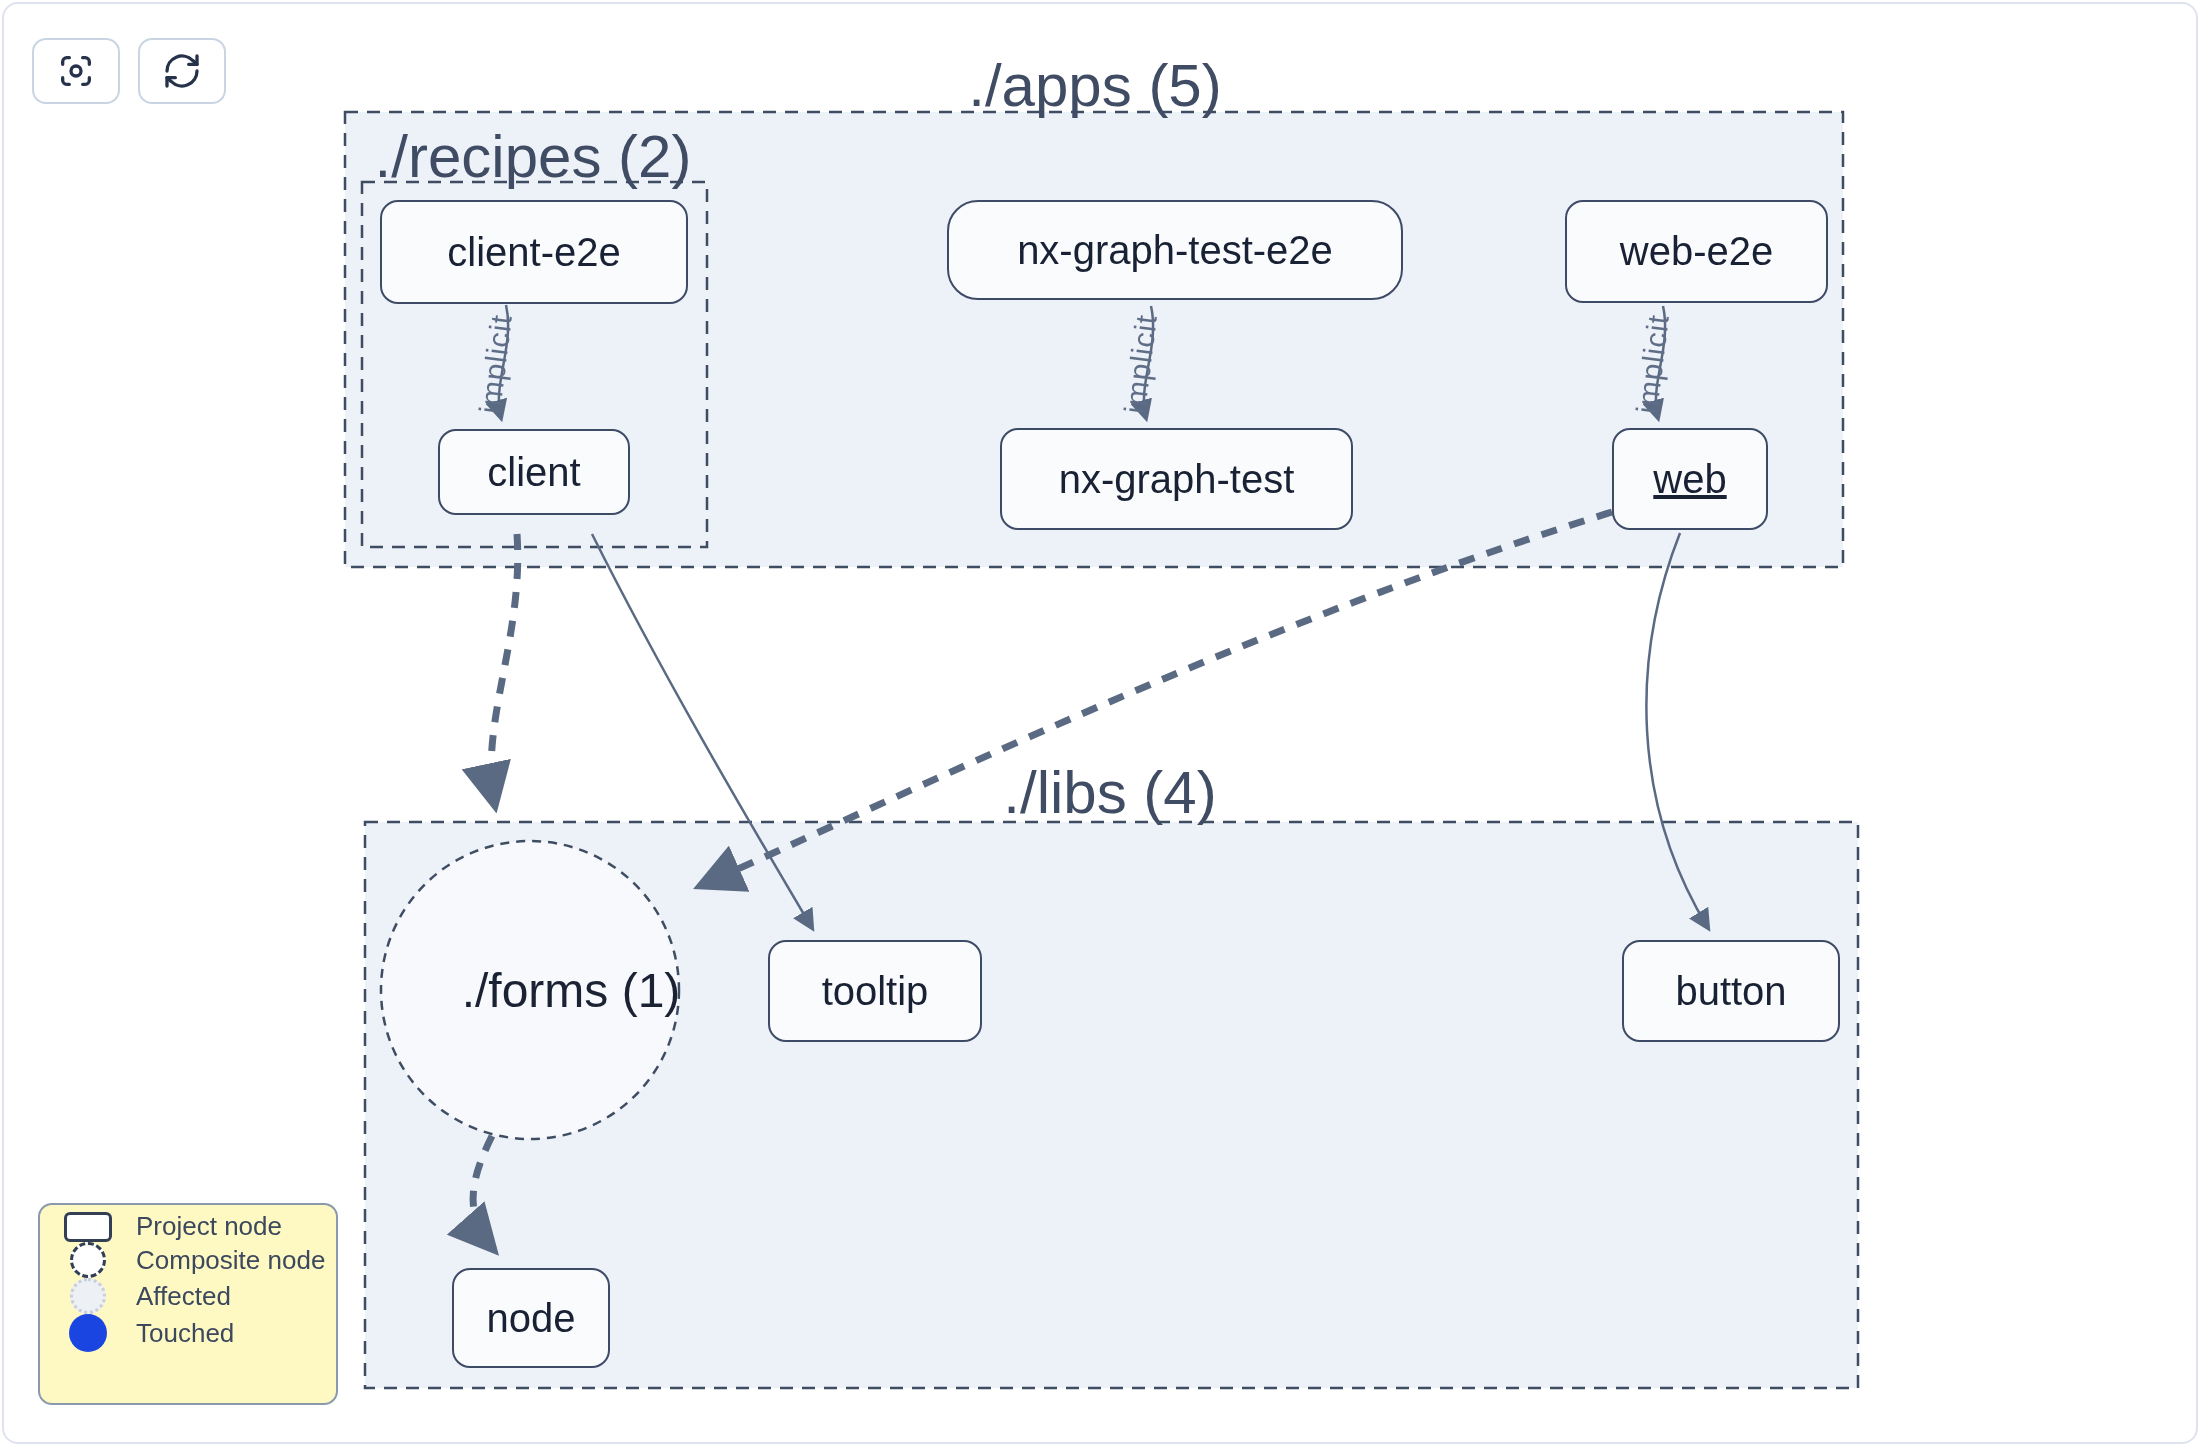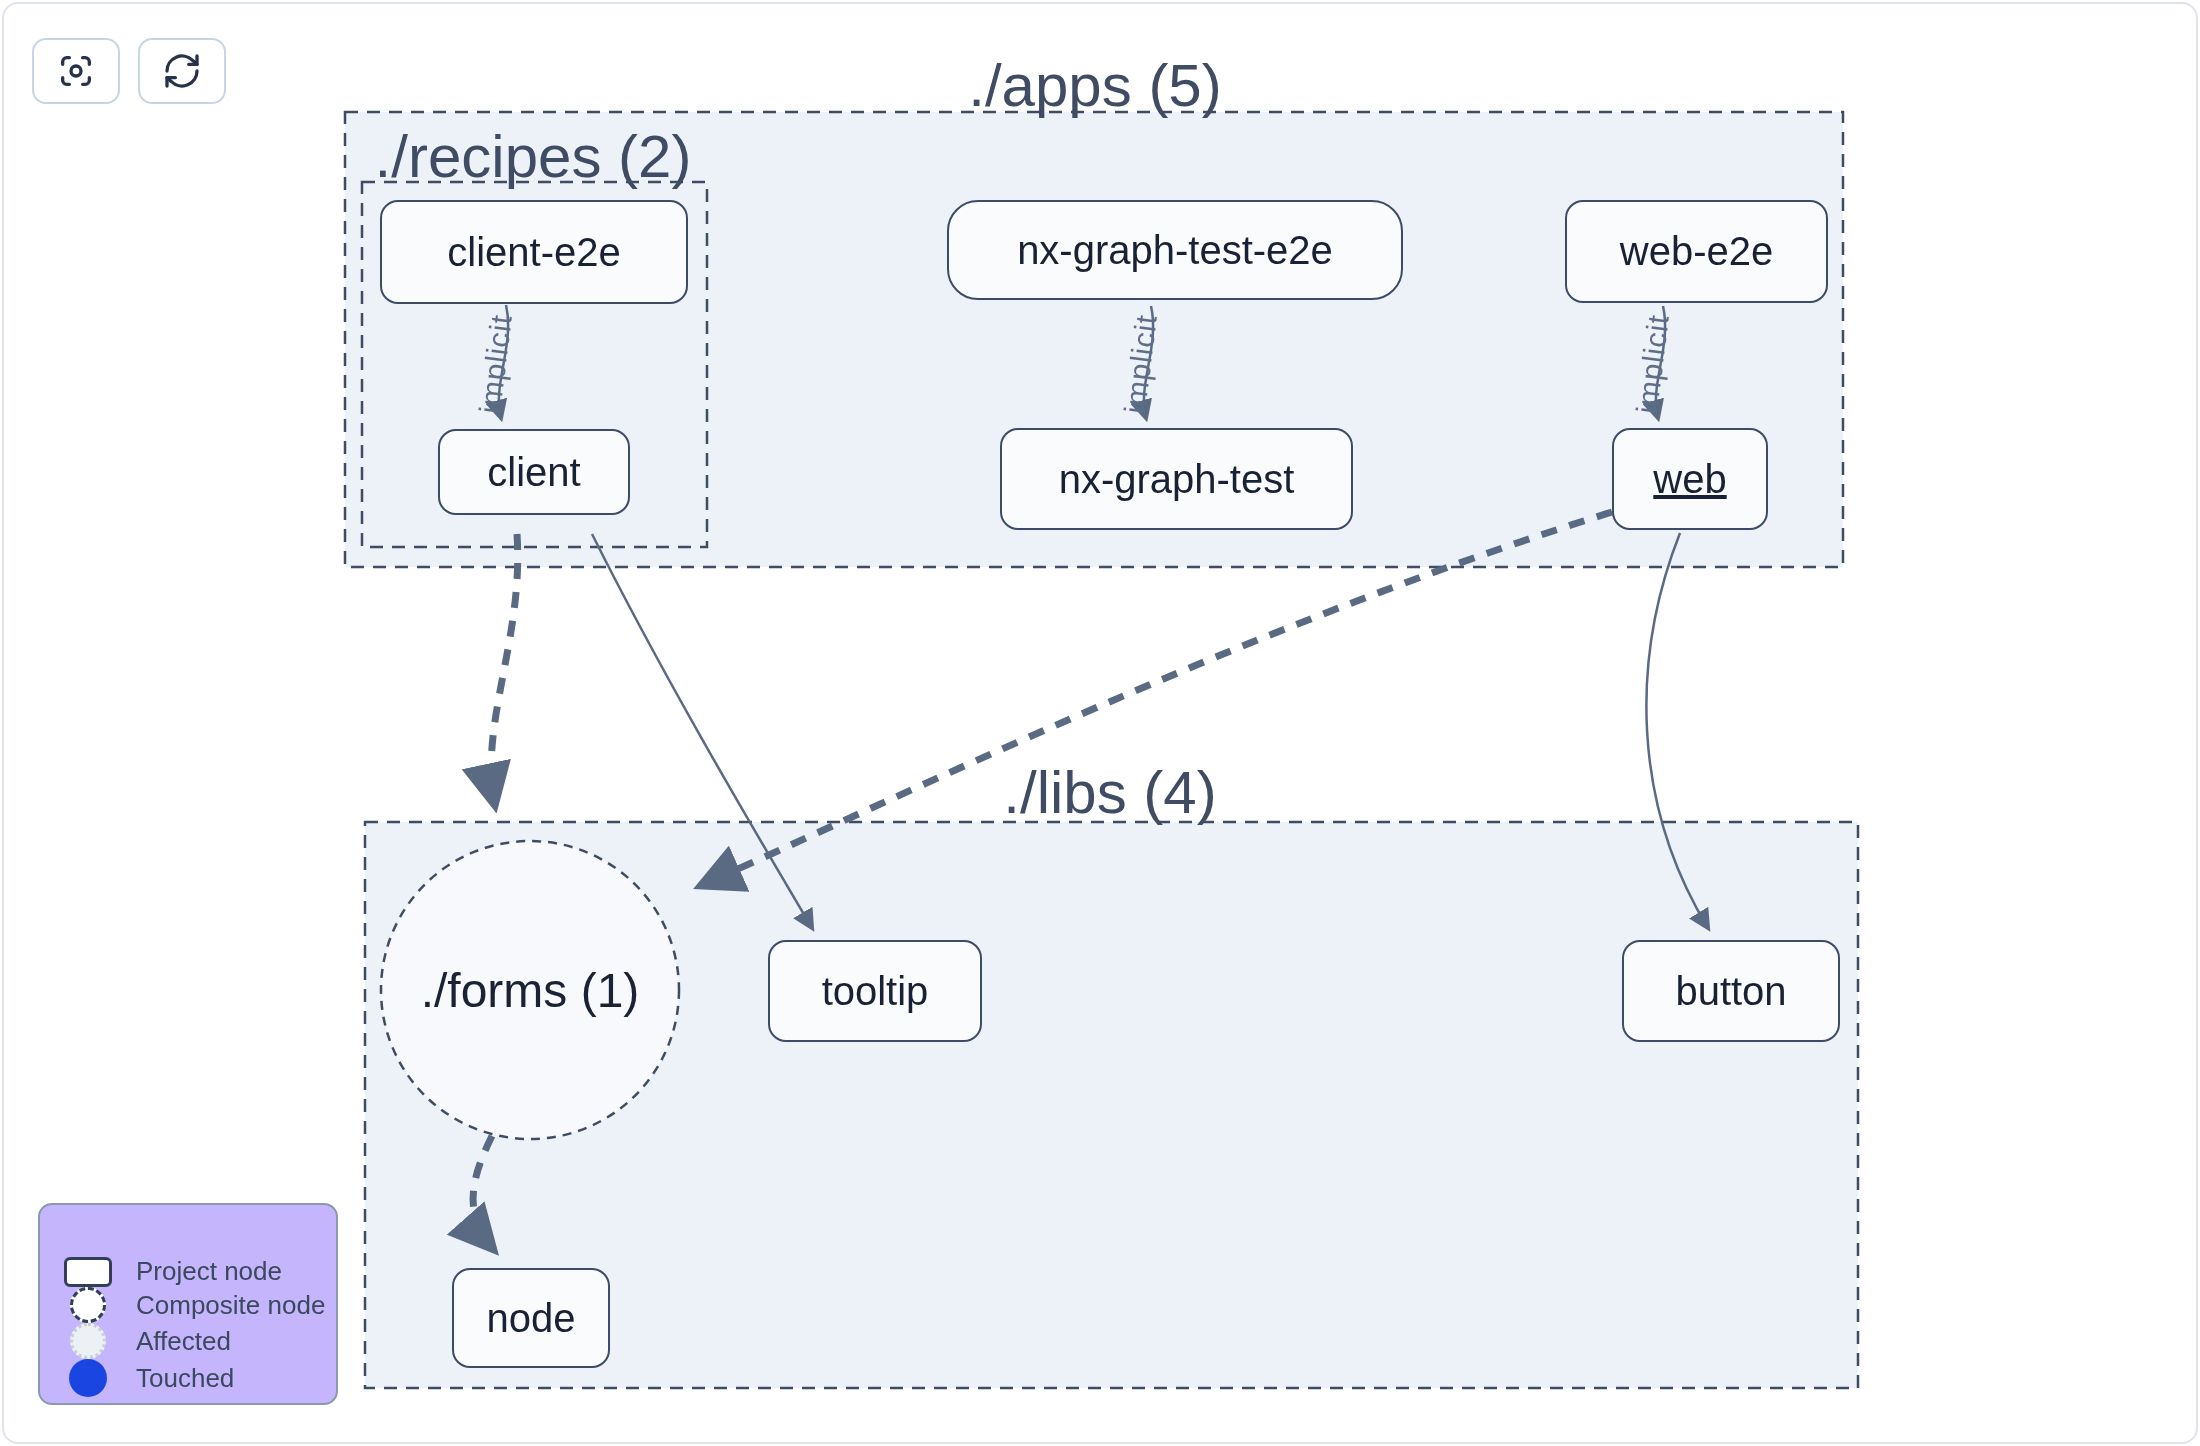--- a/index.html
+++ b/index.html
@@ -20,41 +20,41 @@
   
   .graph-svg{position:absolute;left:0;top:0;z-index:1;}
 
   
   .ctr-label{
     position:absolute;transform:translate(-50%,-50%);z-index:2;
     color:#3f4c63;font-size:60px;white-space:nowrap;cursor:pointer;
   }
   .forms-label{
     position:absolute;transform:translate(-50%,-50%);z-index:2;
-    color:#1a2233;font-size:48px;white-space:nowrap;cursor:pointer;
+    color:#1a2233;font-size:48px;white-space:nowrap;cursor:pointer;margin-left:41px;
   }
 
   
   .node{
     position:absolute;z-index:3;background:#fafbfd;border:2px solid #3e4b66;border-radius:18px;
     display:flex;align-items:center;justify-content:center;color:#192134;font-size:40px;
     white-space:nowrap;cursor:pointer;box-sizing:border-box;
   }
 
   
   .edge-label{
     position:absolute;transform:translate(-50%,-50%) rotate(-83deg);transform-origin:center;
     color:#5f6e87;font-size:30px;z-index:2;letter-spacing:1px;
   }
 
   
   .legend{
     position:absolute;left:38px;top:1203px;width:300px;height:202px;z-index:4;
-    background:#c4b5fd;border:2px solid #8b99ad;border-radius:14px;
-    display:flex;flex-direction:column;justify-content:flex-end;padding:6px 0;box-sizing:border-box;
+    background:#fef9c3;border:2px solid #8b99ad;border-radius:14px;
+    display:flex;flex-direction:column;justify-content:flex-start;padding:6px 0;box-sizing:border-box;
   }
   .legend-row{display:flex;align-items:center;gap:0;}
   .legend-swatch-cell{width:96px;display:flex;align-items:center;justify-content:center;flex:0 0 96px;}
   .legend-label{color:#3c485e;font-size:26px;}
   .sw-project{width:48px;height:30px;border:3px solid #333f55;border-radius:6px;background:#ffffff;box-sizing:border-box;}
   .sw-composite{width:36px;height:36px;border:3px dashed #333f55;border-radius:50%;background:#ffffff;box-sizing:border-box;}
   .sw-affected{width:36px;height:36px;border:3px dotted #c6cfda;border-radius:50%;background:#edf0f5;box-sizing:border-box;}
   .sw-touched{width:38px;height:38px;border-radius:50%;background:#1b45e0;}
 </style>
 </head>

